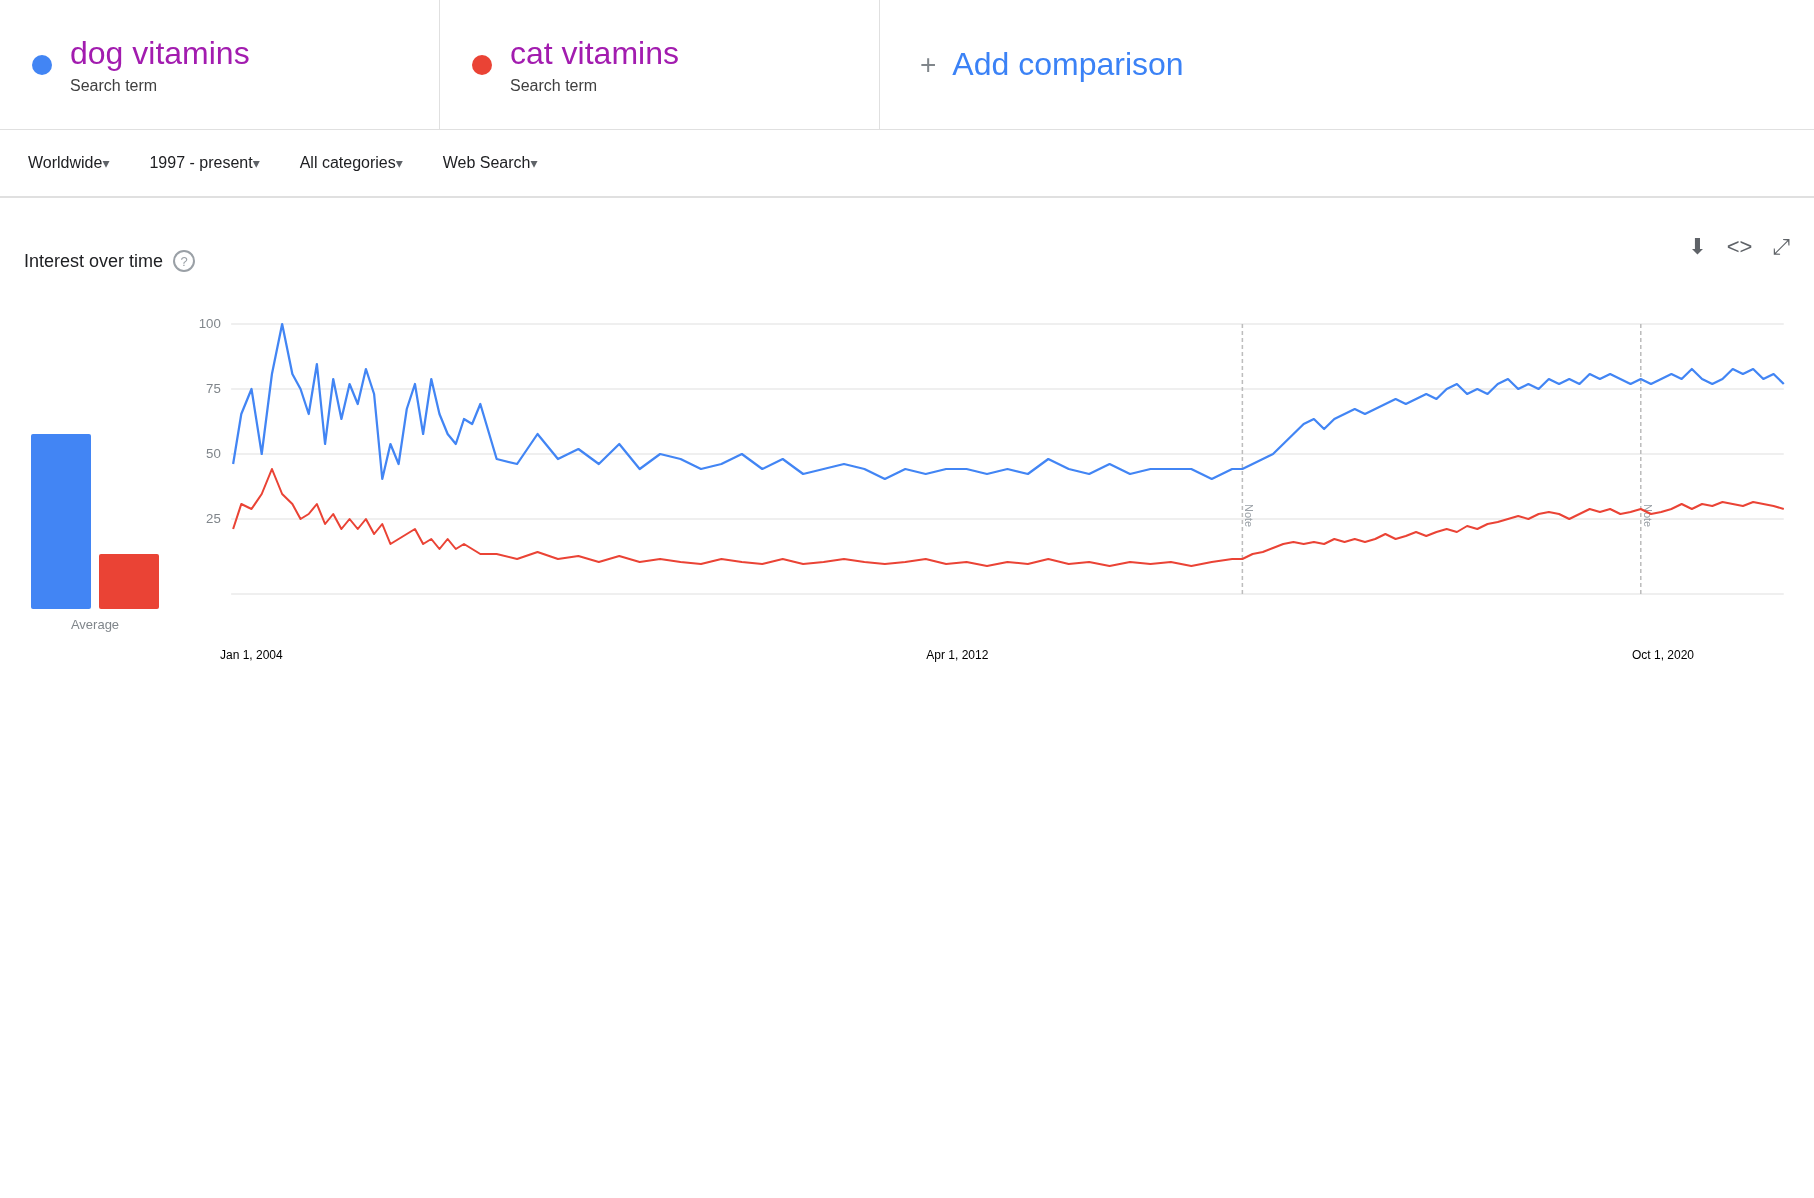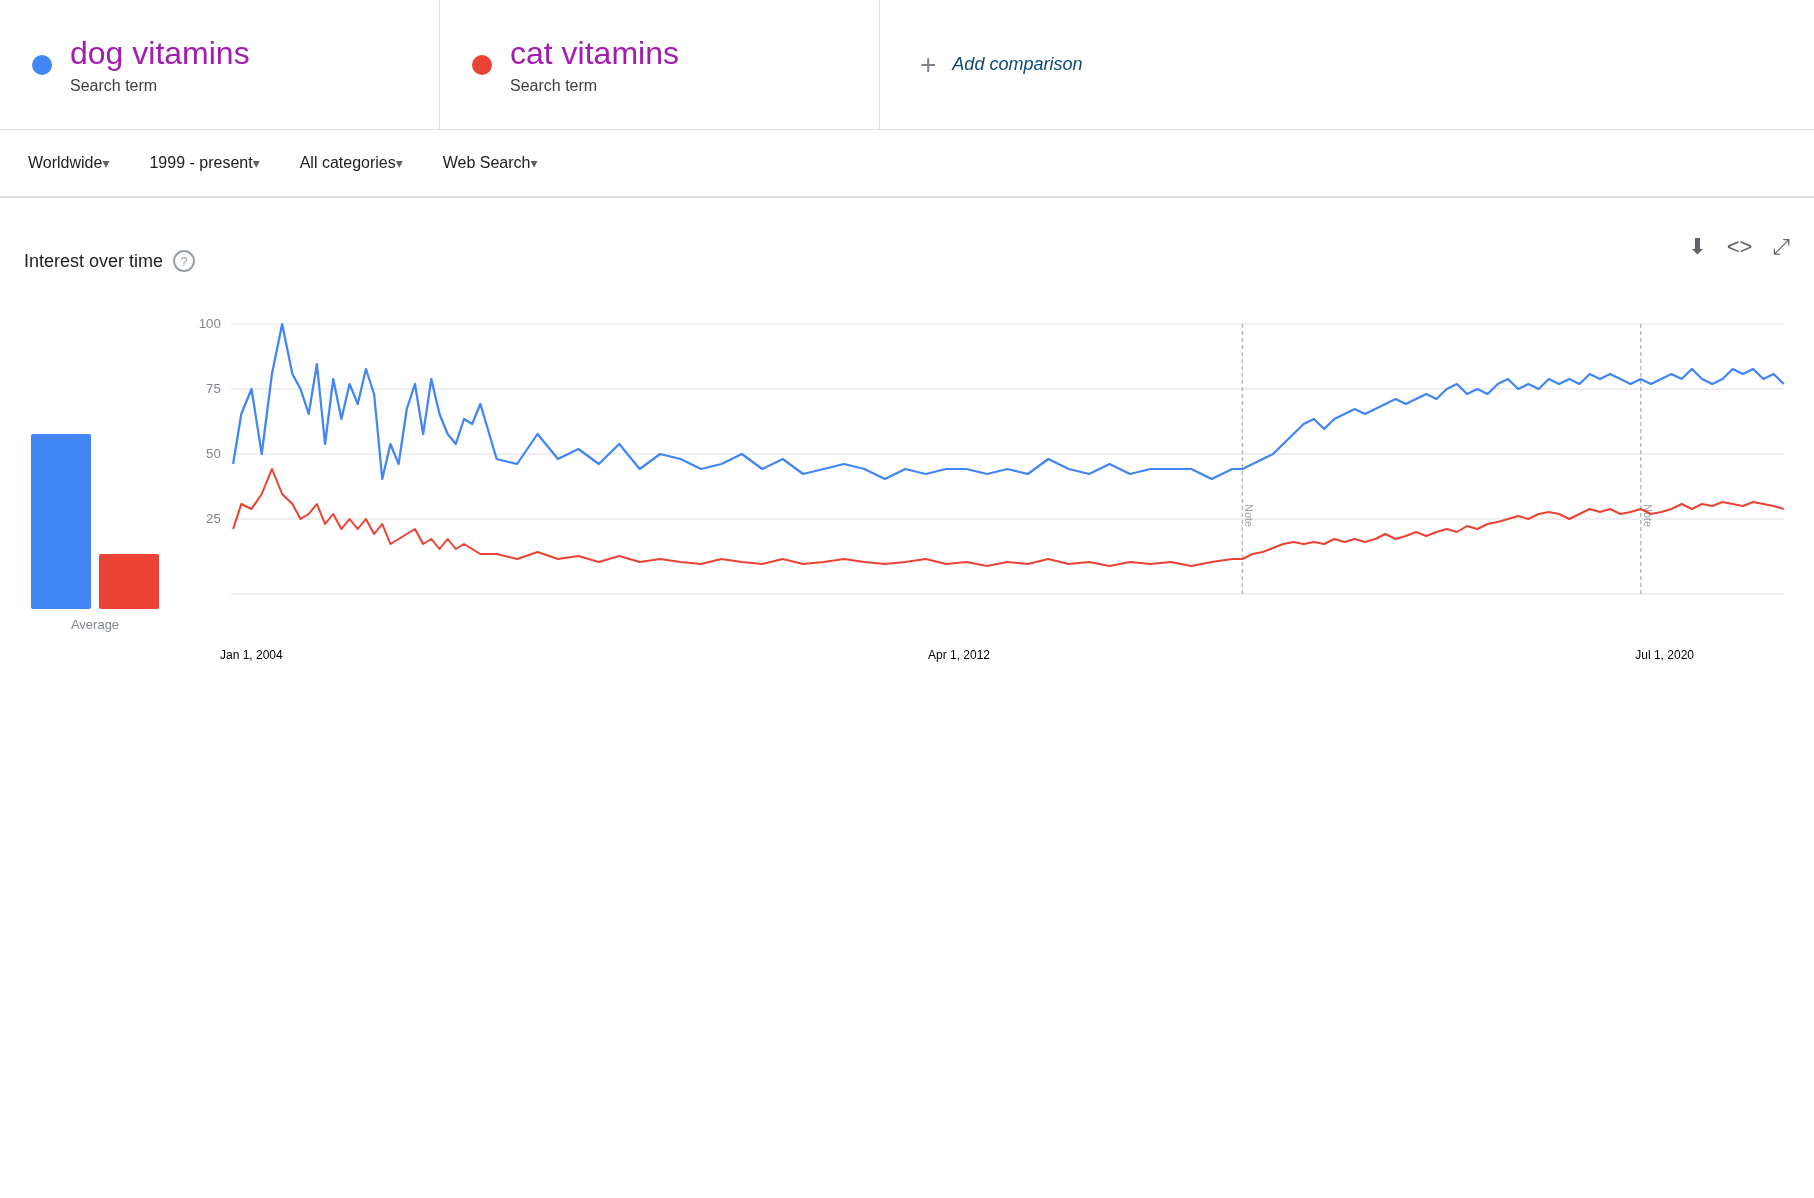--- a/index.html
+++ b/index.html
@@ -49,23 +49,22 @@
       flex: 1;
     }
 
     .add-comparison-block .plus-icon {
       font-size: 28px;
       color: #80868b;
       margin-right: 16px;
     }
 
     .add-comparison-block .add-label {
-      font-size: 18px;
-      color: #0c4a6e;
-      font-style: italic;
+      font-size: 32px;
+      color: #3b82f6;
     }
 
     .filters-bar {
       display: flex;
       align-items: center;
       padding: 16px 24px;
       border-bottom: 1px solid #e0e0e0;
       gap: 32px;
     }
 
@@ -216,21 +215,21 @@
     <span class="add-label">Add comparison</span>
   </div>
 </div>
 
 <div class="filters-bar">
   <div class="filter-item">
     <span>Worldwide</span>
     <span class="chevron">▾</span>
   </div>
   <div class="filter-item">
-    <span>1999 - present</span>
+    <span>1997 - present</span>
     <span class="chevron">▾</span>
   </div>
   <div class="filter-item">
     <span>All categories</span>
     <span class="chevron">▾</span>
   </div>
   <div class="filter-item">
     <span>Web Search</span>
     <span class="chevron">▾</span>
   </div>
@@ -525,16 +524,16 @@
           1540,198
           1550,200
           1560,202
           1570,205
         "></polyline>
     </svg>
 
     <div class="x-axis-labels">
       <span style="margin-left:10px;">Jan 1, 2004</span>
       <span>Apr 1, 2012</span>
-      <span style="margin-right:100px;">Jul 1, 2020</span>
+      <span style="margin-right:100px;">Oct 1, 2020</span>
     </div>
   </div>
 </div>
 
 </body></html>

